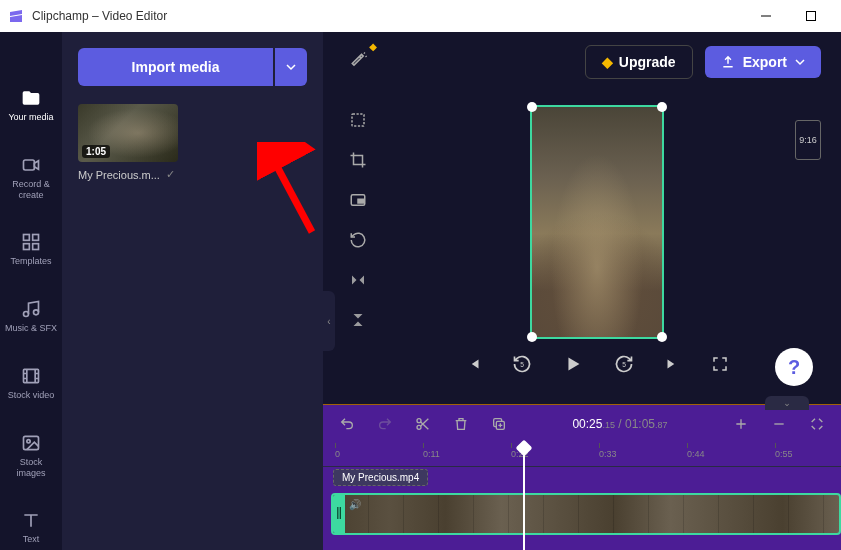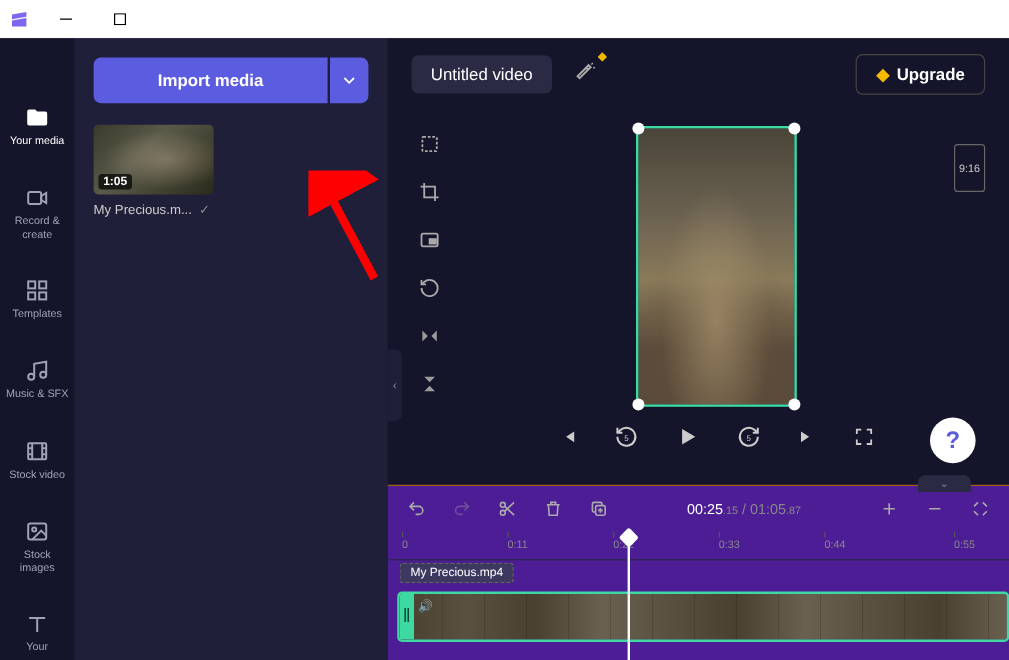--- a/index.html
+++ b/index.html
@@ -93,20 +93,21 @@
     .playhead { position: absolute; top: 0; bottom: 0; width: 2px; background: #fff; z-index: 50; }
     .playhead::before { content: ''; position: absolute; top: -7px; left: -5px; width: 12px; height: 12px; background: #fff; border-radius: 2px; transform: rotate(45deg); }
   </style>
 </head>
 <body>
 
 <div class="titlebar">
   <svg class="app-icon" viewBox="0 0 16 16">
       <path fill="#7b68ee" d="M2 4 L14 2 L14 6 L2 8 Z M2 9 L14 7 L14 14 L2 14 Z"></path>
     </svg>
+  <span class="title">Clipchamp – Video Editor</span>
   <div class="controls">
     <span>
         <svg width="10" height="10" viewBox="0 0 10 10">
           <path d="M0 5 H10" stroke="#000" stroke-width="1"></path>
         </svg>
       </span>
     <span>
         <svg width="10" height="10" viewBox="0 0 10 10">
           <rect x="0.5" y="0.5" width="9" height="9" fill="none" stroke="#000" stroke-width="1"></rect>
         </svg>
@@ -163,21 +164,21 @@
           <rect x="3" y="4" width="18" height="16" rx="2"></rect>
           <circle cx="9" cy="10" r="2"></circle>
           <path d="M21 16l-5-5-9 9"></path>
         </svg>
         <span>Stock images</span>
       </div>
     <div class="rail-item">
         <svg viewBox="0 0 24 24" fill="none" stroke="currentColor" stroke-width="2">
           <path d="M4 6h16M12 6v14"></path>
         </svg>
-        <span>Your</span>
+        <span>Text</span>
       </div>
   </div>
 
   <div class="media-panel">
     <div class="import-row">
       <button class="import-btn">Import media</button>
       <button class="import-dd">
           <svg width="10" height="10" viewBox="0 0 10 10">
             <path d="M1 3 L5 7 L9 3" fill="none" stroke="#fff" stroke-width="1.5"></path>
           </svg>
@@ -199,32 +200,40 @@
           <marker id="ah" markerWidth="12" markerHeight="12" refX="2" refY="6" orient="auto">
             <path d="M0 0 L12 6 L0 12 Z" fill="#ff0000"></path>
           </marker>
         </defs>
       <path d="M55 90 L15 15" stroke="#ff0000" stroke-width="7" marker-end="url(#ah)"></path>
     </svg>
   </div>
 
   <div class="main-area">
     <div class="topbar">
-      <button class="chip">Untitled video</button>
       <button class="wand-btn">
         <svg width="20" height="20" viewBox="0 0 24 24" fill="none" stroke="#aaa" stroke-width="2">
             <path d="M15 4l2 2-11 11-2-2zM18 2l1 1M20 6l1 1M14 8l-1-1"></path>
           </svg>
         <span class="diamond">◆</span>
       </button>
       <div class="spacer"></div>
       <button class="upgrade-btn">
           <span class="gem">◆</span>
           <span>Upgrade</span>
         </button>
+      <button class="export-btn">
+        <svg width="14" height="14" viewBox="0 0 24 24" fill="none" stroke="#fff" stroke-width="2.5">
+            <path d="M12 3v12M7 8l5-5 5 5M4 20h16"></path>
+          </svg>
+        <span>Export</span>
+        <svg width="10" height="10" viewBox="0 0 10 10">
+            <path d="M1 3 L5 7 L9 3" fill="none" stroke="#fff" stroke-width="1.5"></path>
+          </svg>
+      </button>
     </div>
 
     <div class="preview-row">
       <div class="tool-col">
         <button>
             <svg width="18" height="18" viewBox="0 0 24 24" fill="none" stroke="currentColor" stroke-width="2">
               <rect x="4" y="4" width="16" height="16" rx="1" stroke-dasharray="3 2"></rect>
             </svg>
           </button>
         <button>
@@ -351,21 +360,21 @@
               <path d="M9 4L4 9M15 4l5 5M9 20l-5-5M15 20l5-5"></path>
             </svg>
           </button>
       </div>
       <div class="ruler">
         <span class="tick" style="left:12px">0</span>
         <span class="tick" style="left:100px">0:11</span>
         <span class="tick" style="left:188px">0:22</span>
         <span class="tick" style="left:276px">0:33</span>
         <span class="tick" style="left:364px">0:44</span>
-        <span class="tick" style="left:472px">0:55</span>
+        <span class="tick" style="left:452px">0:55</span>
         <div class="playhead" style="left:200px; top:6px; height:130px;"></div>
       </div>
       <div class="tracks">
         <div class="clip-label-row">My Precious.mp4</div>
         <div class="clip">
           <div class="clip-edge">‖</div>
           <span class="clip-audio">🔊</span>
         </div>
       </div>
     </div>

